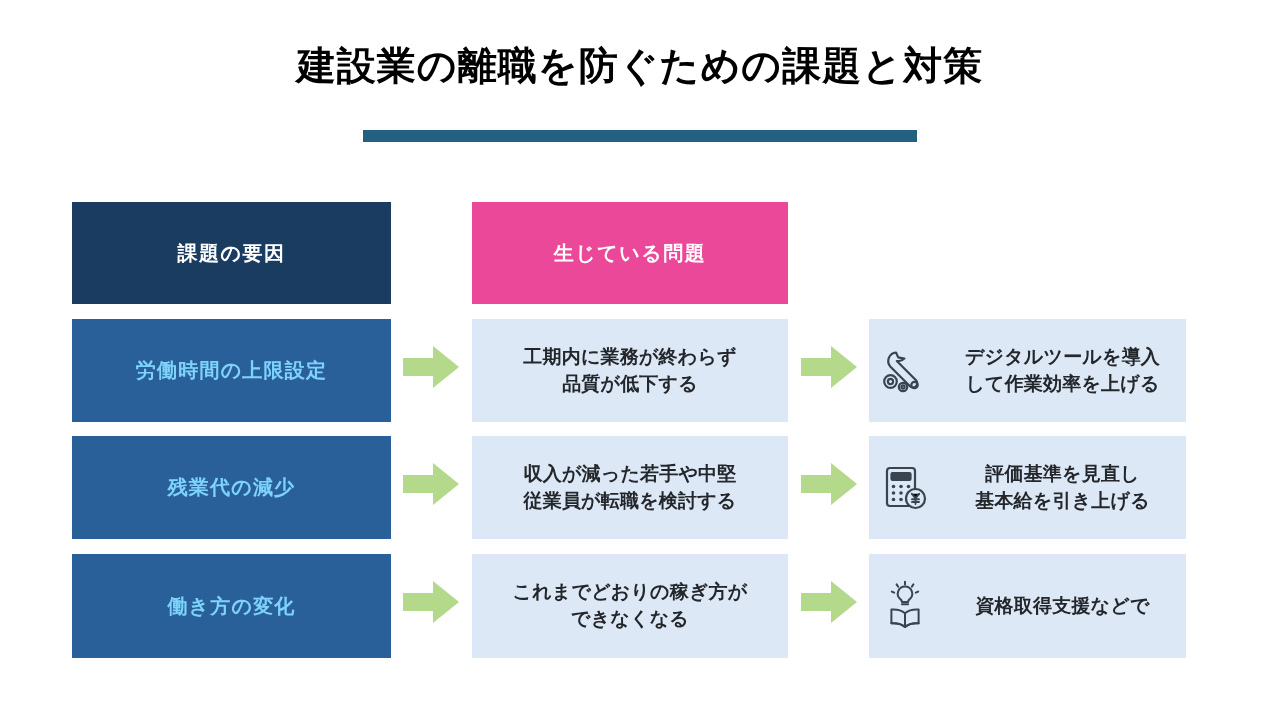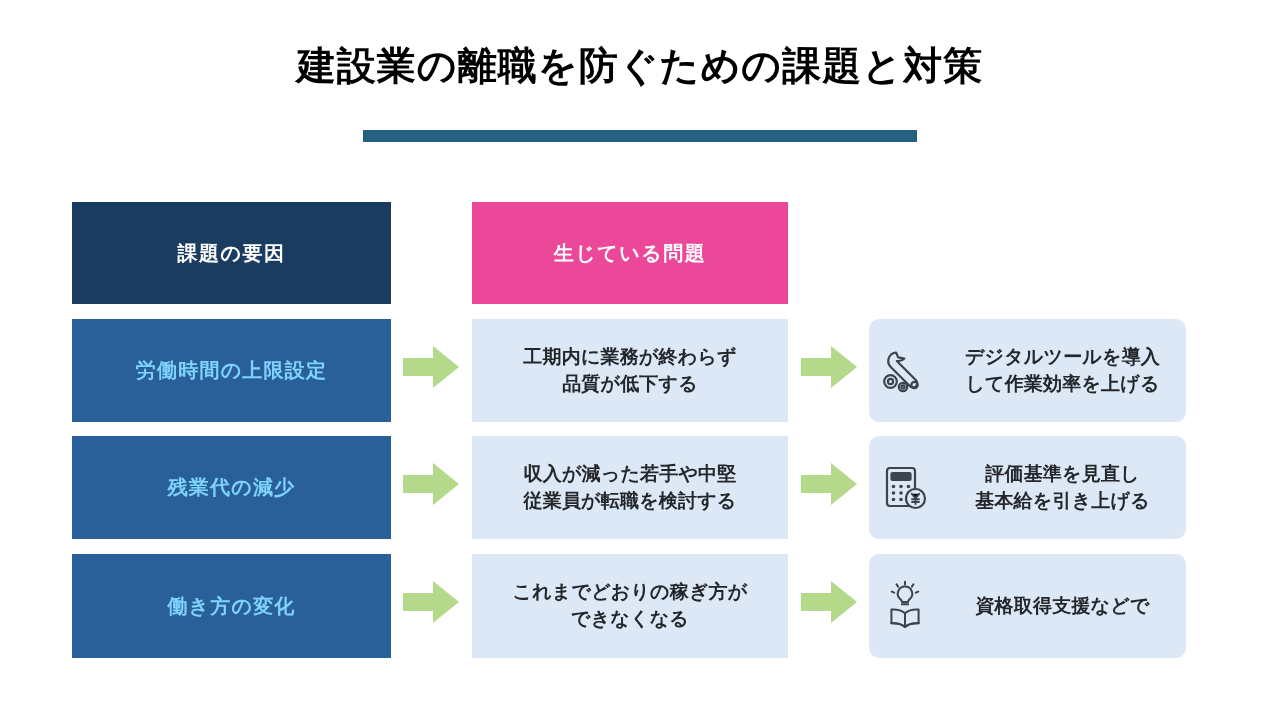--- a/index.html
+++ b/index.html
@@ -110,21 +110,20 @@
     font-size: 19px;
     font-weight: 700;
     line-height: 1.42;
     letter-spacing: 0.2px;
   }
 
   
   .measure-cell {
     justify-content: flex-start;
     padding-left: 10px;
-    border-radius: 10px;
   }
   .measure-inner {
     display: flex;
     align-items: center;
     gap: 8px;
     width: 100%;
   }
   .measure-icon {
     flex: 0 0 auto;
     width: 52px;

